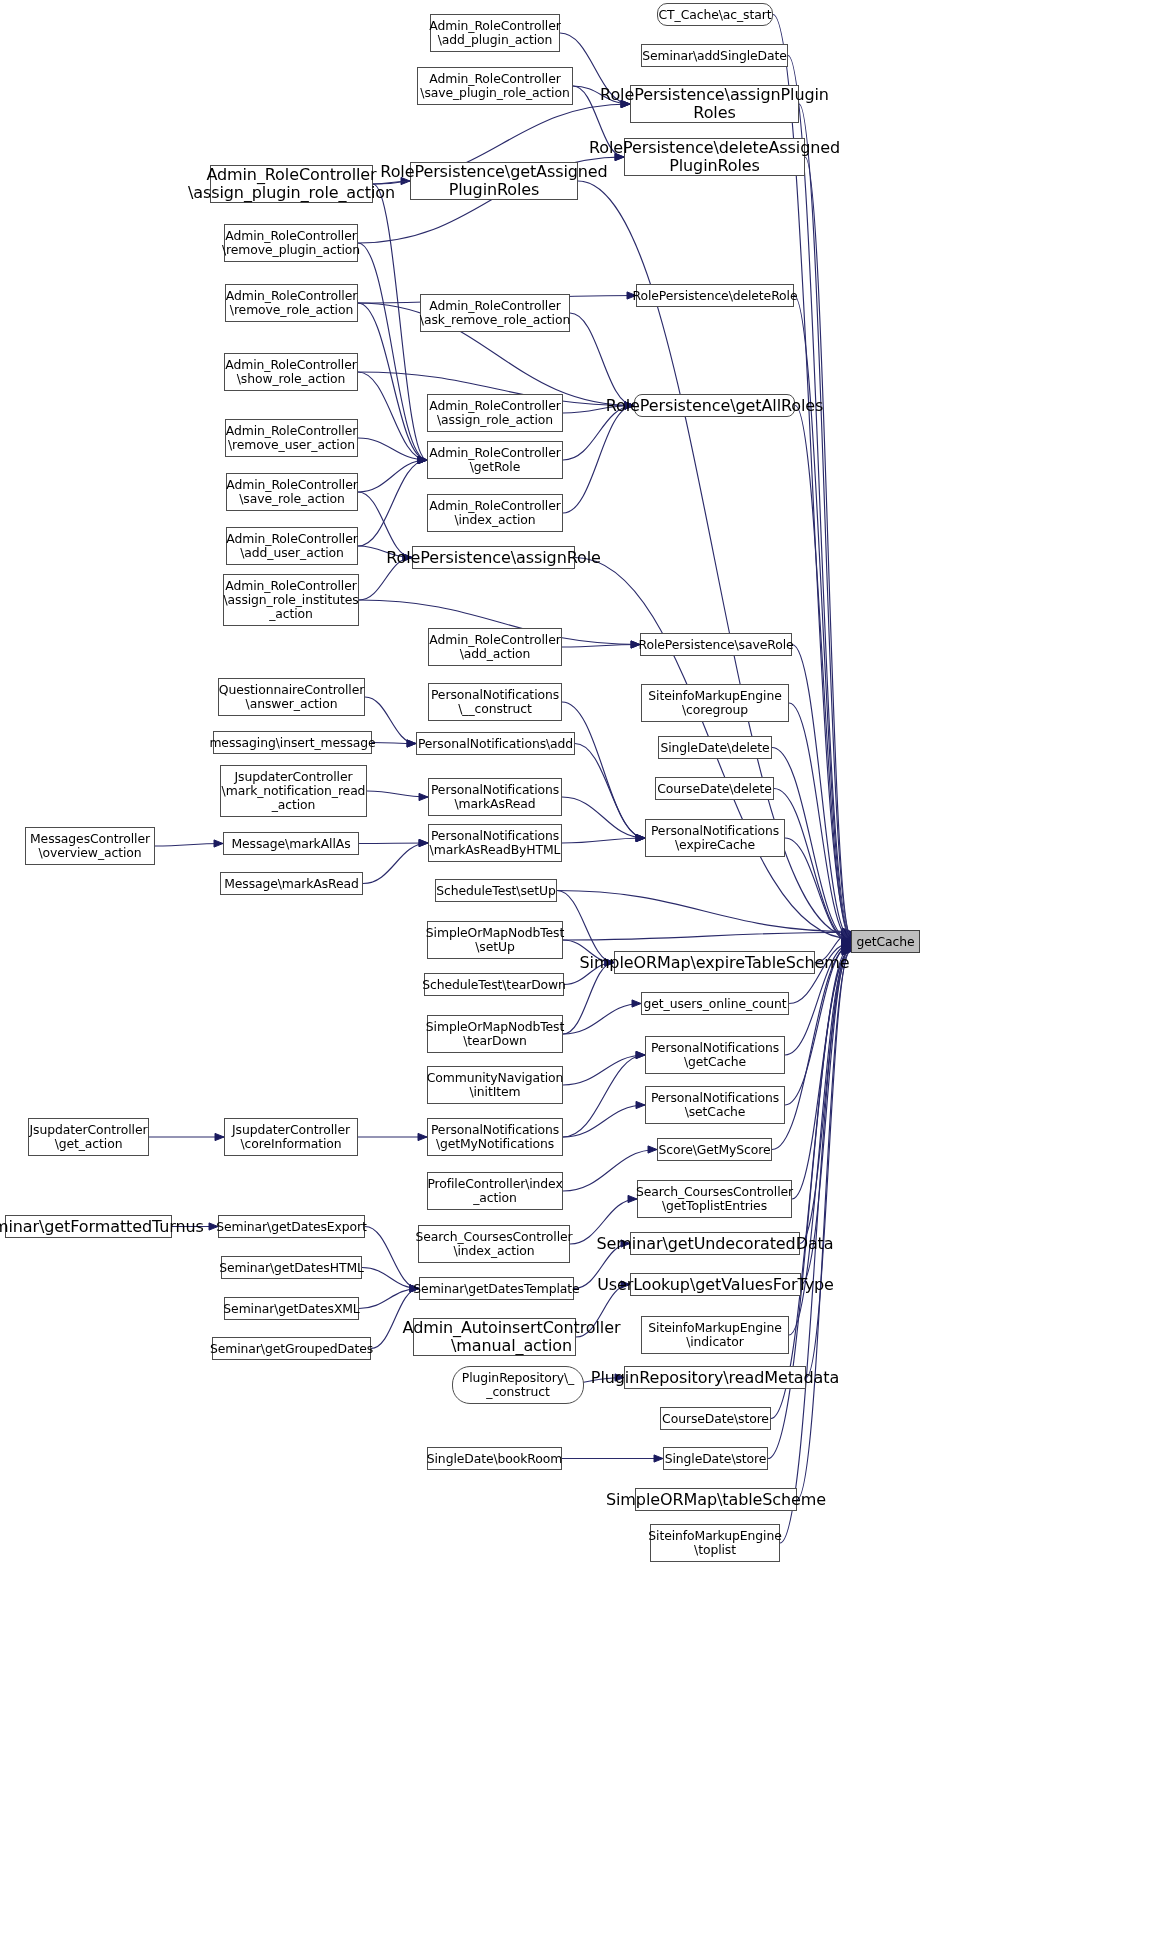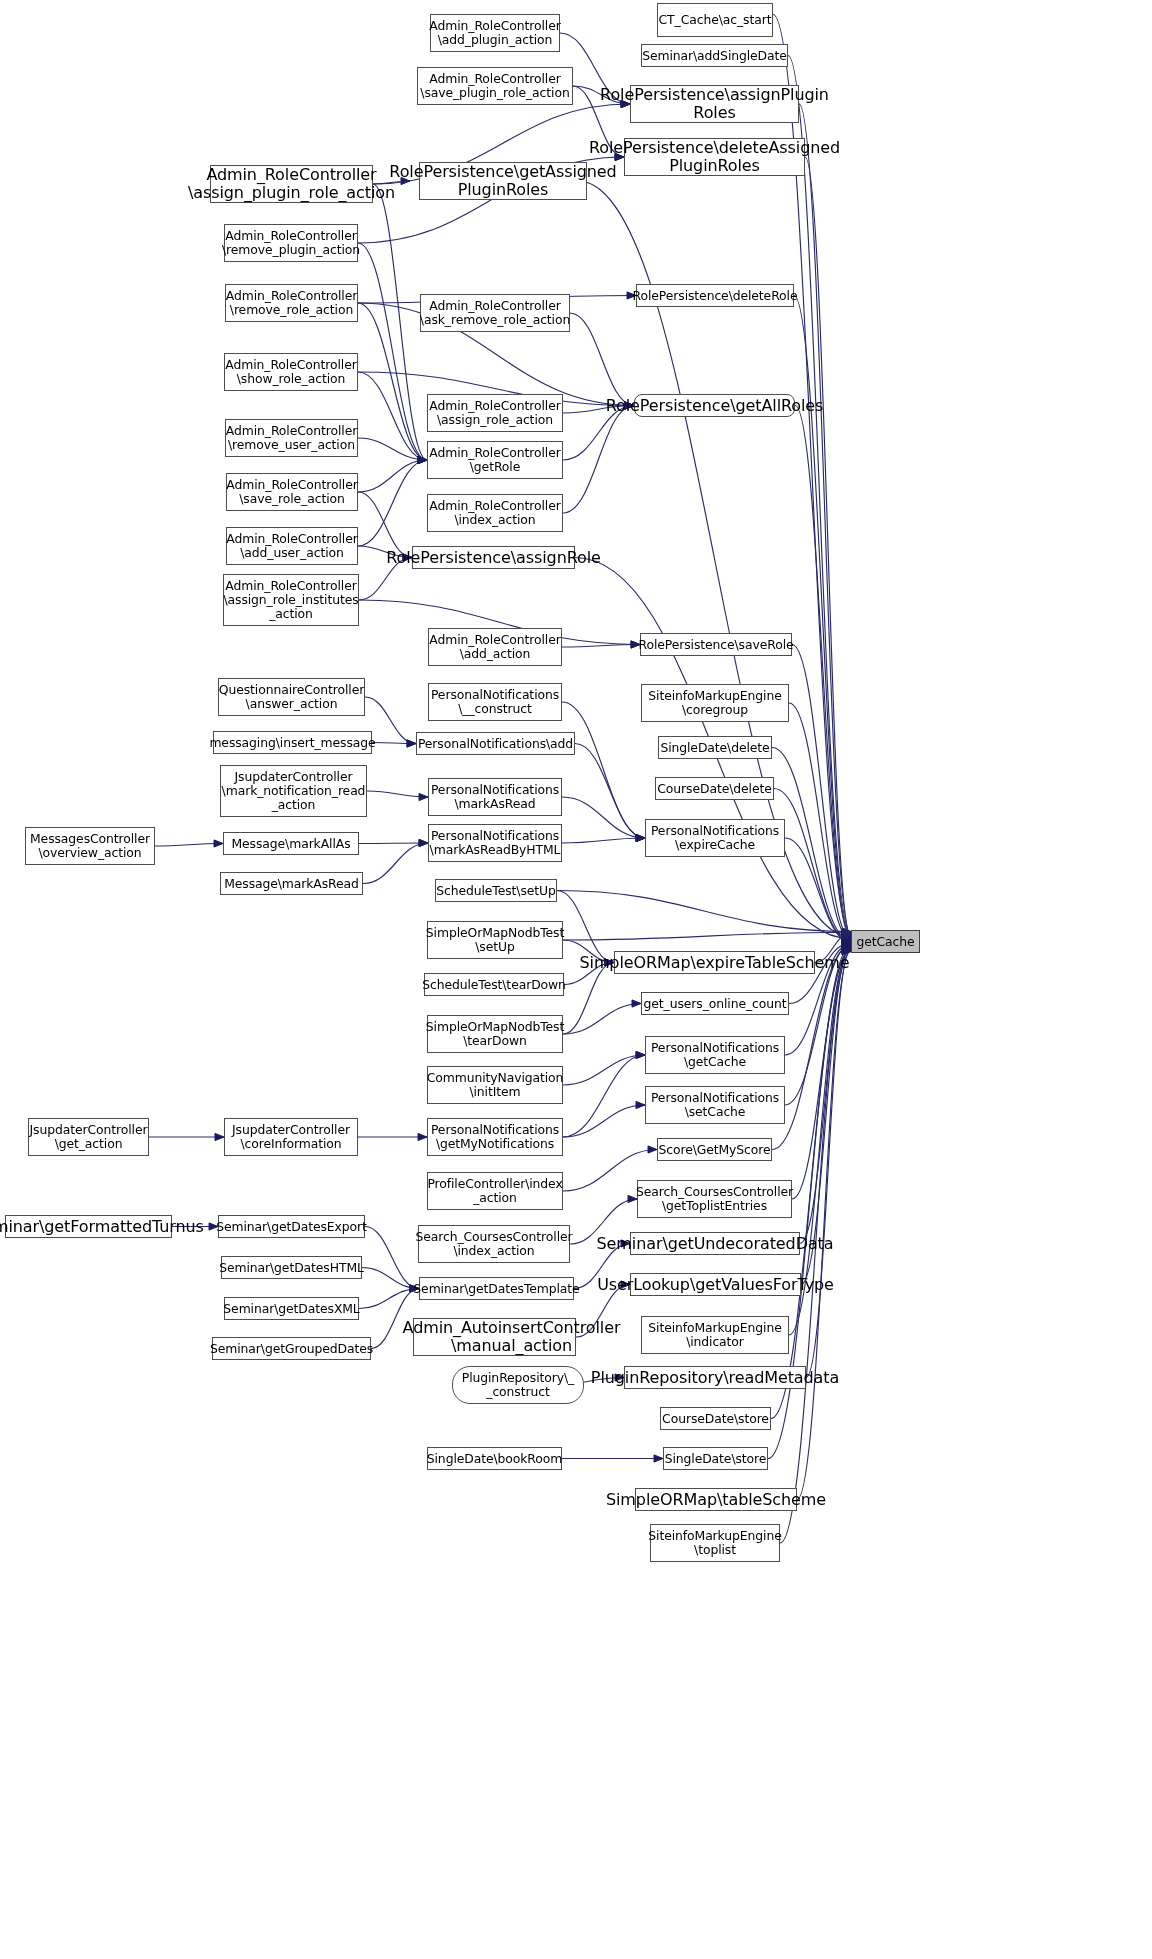--- a/index.html
+++ b/index.html
@@ -206,31 +206,31 @@
         <polygon points="851,950.0714285714286 842,953.6714285714286 842,946.4714285714285"></polygon>
         <path d="M 797 1499.5 C 821.3 1499.5, 826.7 950.7857142857143, 851 950.7857142857143"></path>
         <polygon points="851,950.7857142857143 842,954.3857142857144 842,947.1857142857143"></polygon>
         <path d="M 780 1543 C 811.95 1543, 819.05 951.5, 851 951.5"></path>
         <polygon points="851,951.5 842,955.1 842,947.9"></polygon>
       </g>
   </svg>
   <div id="node-layer">
       <div class="node" style="left: 430px; top: 14px; width: 130px; height: 38px;">Admin_RoleController
 \add_plugin_action</div>
-      <div class="node" style="left: 657px; top: 3px; width: 116px; height: 34px;">CT_Cache\ac_start</div>
+      <div class="node" style="left: 657px; top: 3px; width: 116px; height: 23px; border-radius: 10px;">CT_Cache\ac_start</div>
       <div class="node" style="left: 641px; top: 44px; width: 147px; height: 23px;">Seminar\addSingleDate</div>
       <div class="node" style="left: 417px; top: 67px; width: 156px; height: 38px;">Admin_RoleController
 \save_plugin_role_action</div>
       <div class="node wide" style="left: 630px; top: 85px; width: 169px; height: 38px;">RolePersistence\assignPlugin
 Roles</div>
       <div class="node wide" style="left: 624px; top: 138px; width: 181px; height: 38px;">RolePersistence\deleteAssigned
 PluginRoles</div>
       <div class="node wide" style="left: 210px; top: 165px; width: 163px; height: 38px;">Admin_RoleController
 \assign_plugin_role_action</div>
-      <div class="node wide" style="left: 410px; top: 162px; width: 168px; height: 38px; margin-left: 9px;">RolePersistence\getAssigned
+      <div class="node wide" style="left: 410px; top: 162px; width: 168px; height: 38px;">RolePersistence\getAssigned
 PluginRoles</div>
       <div class="node" style="left: 224px; top: 224px; width: 134px; height: 38px;">Admin_RoleController
 \remove_plugin_action</div>
       <div class="node" style="left: 225px; top: 284px; width: 133px; height: 38px;">Admin_RoleController
 \remove_role_action</div>
       <div class="node" style="left: 636px; top: 284px; width: 158px; height: 23px; text-align: right;">RolePersistence\deleteRole</div>
       <div class="node" style="left: 420px; top: 294px; width: 150px; height: 38px;">Admin_RoleController
 \ask_remove_role_action</div>
       <div class="node" style="left: 224px; top: 353px; width: 134px; height: 38px;">Admin_RoleController
 \show_role_action</div>

